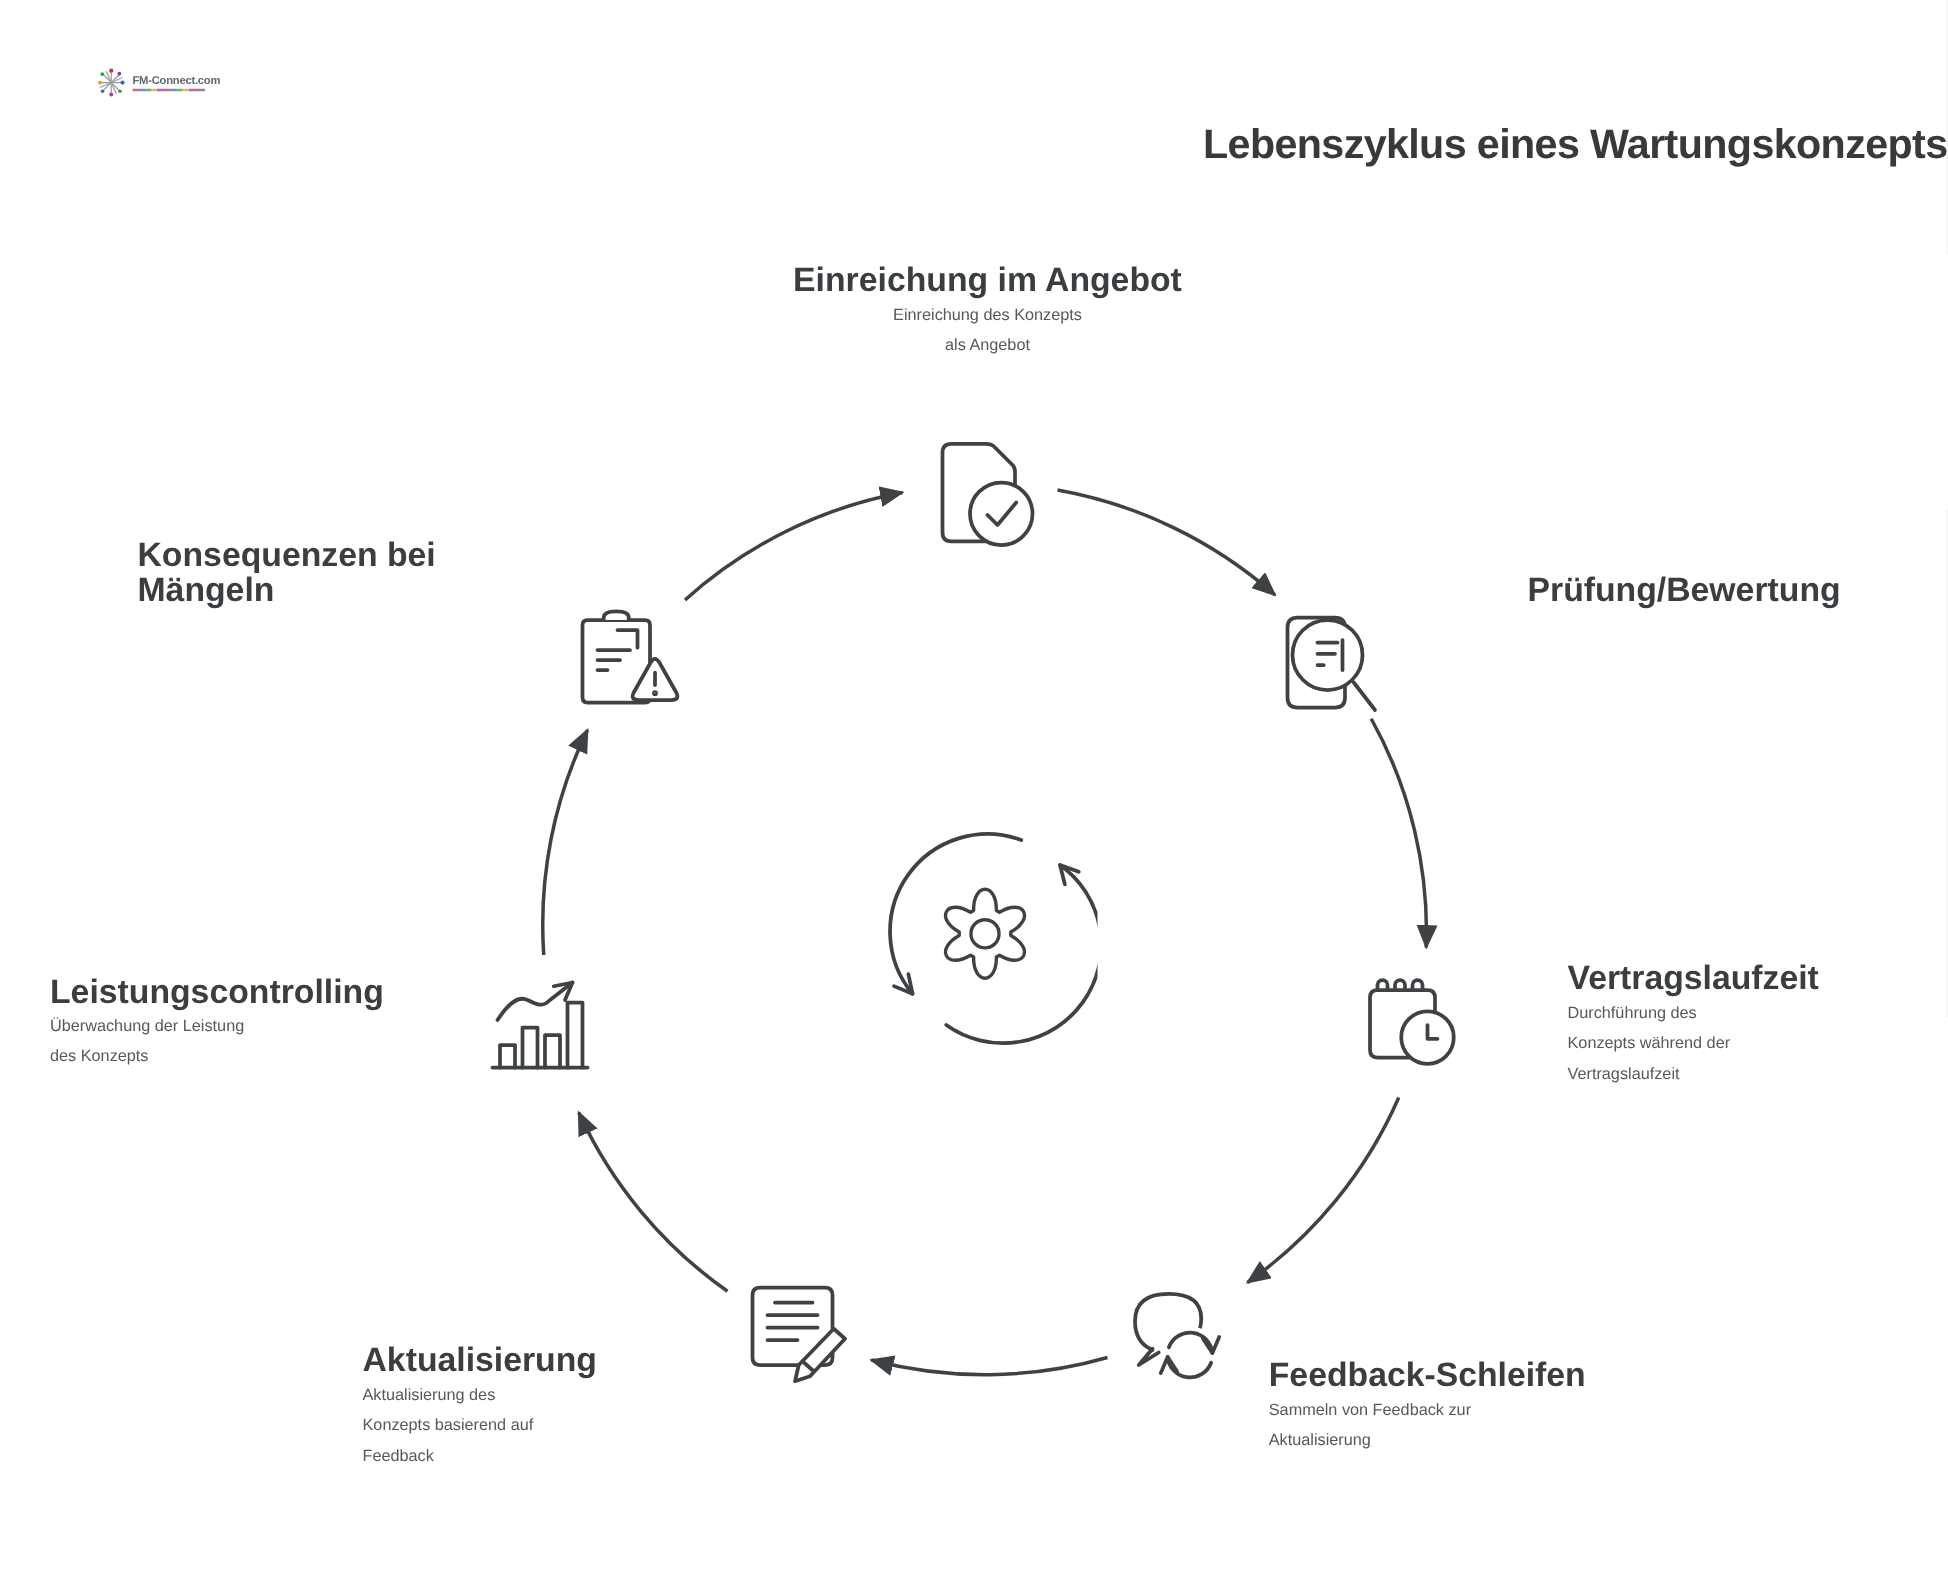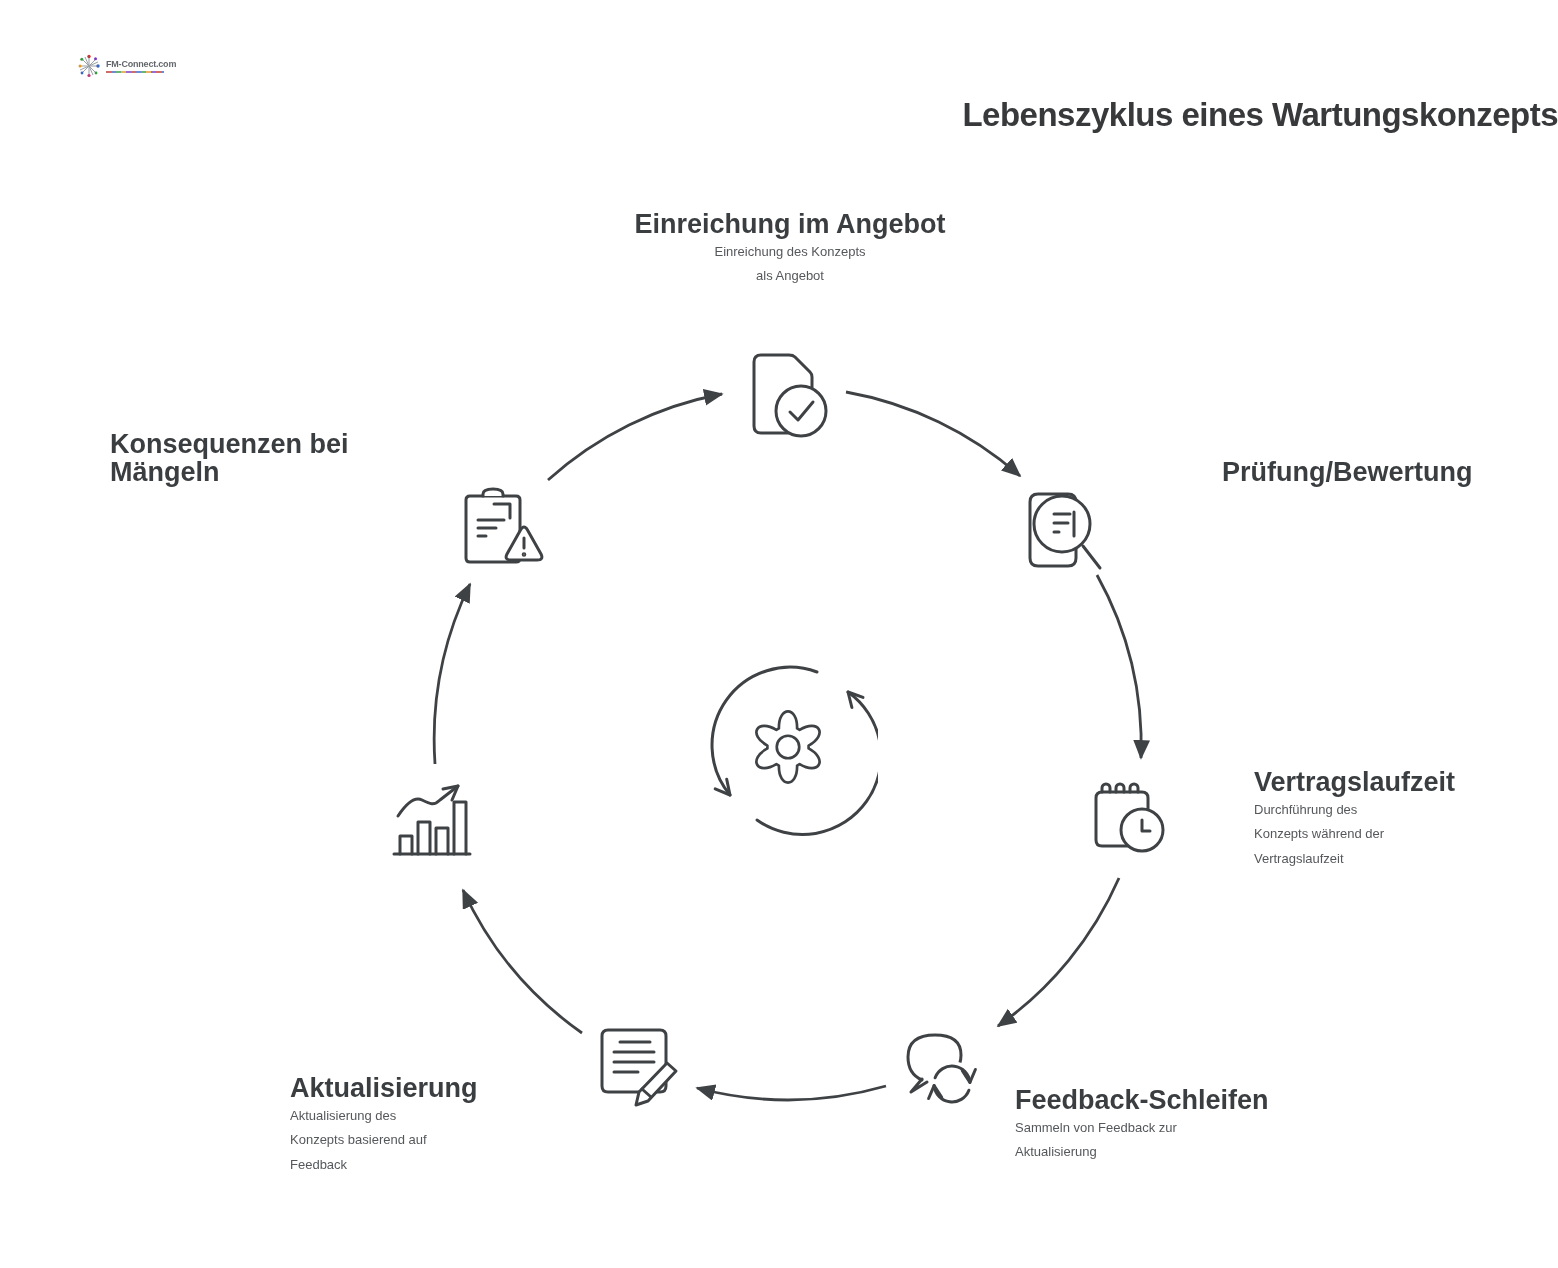--- a/index.html
+++ b/index.html
@@ -181,20 +181,25 @@
       <path d="M14,8 H66 Q72,8 72,14 V64 Q72,70 66,70 H14 Q8,70 8,64 V14 Q8,8 14,8 Z"></path>
       <path d="M26,20 H56"></path>
         <path d="M20,30 H60"></path>
         <path d="M20,40 H60"></path>
         <path d="M20,50 H44"></path>
       <path d="M73,41 L82,49 L54,79 L42,83 L45,70 Z" fill="#fff"></path>
       <path d="M48,67 L57,75"></path>
     </g>
   </svg>
 
+  <div class="stage s6 al-r">
+    <h3>Leistungscontrolling</h3>
+    <p>Überwachung der Leistung
+des Konzepts</p>
+  </div>
   <svg class="icon ink" style="left:390px;top:776px;" width="82" height="82" viewBox="0 0 82 82">
     <g fill="none" stroke="currentColor" stroke-width="3" stroke-linecap="round" stroke-linejoin="round">
       <path d="M4,78 H80"></path>
       <path d="M10,78 V60 H22 V78"></path>
       <path d="M28,78 V46 H40 V78"></path>
       <path d="M46,78 V52 H58 V78"></path>
       <path d="M64,78 V26 H76 V78"></path>
       <path d="M8,40 C16,28 24,20 32,24 C40,28 44,30 50,24 L68,10"></path>
       <path d="M53,13 L68,10 L62,24"></path>
     </g>

